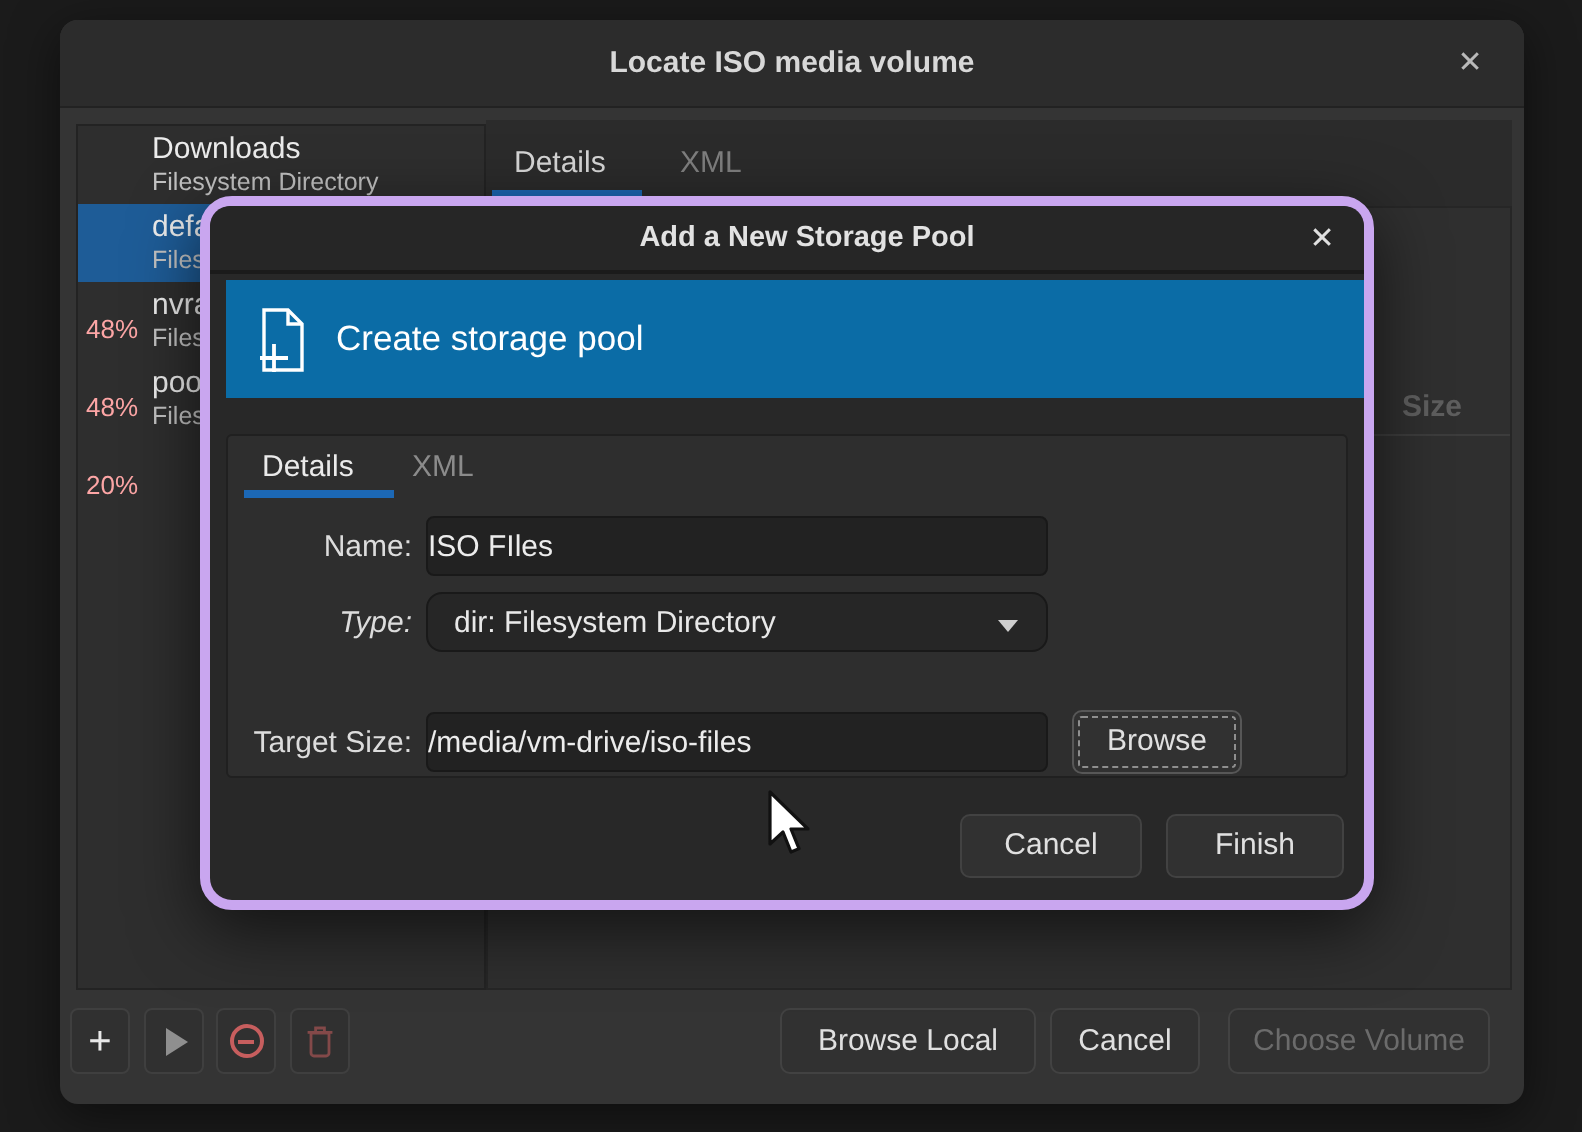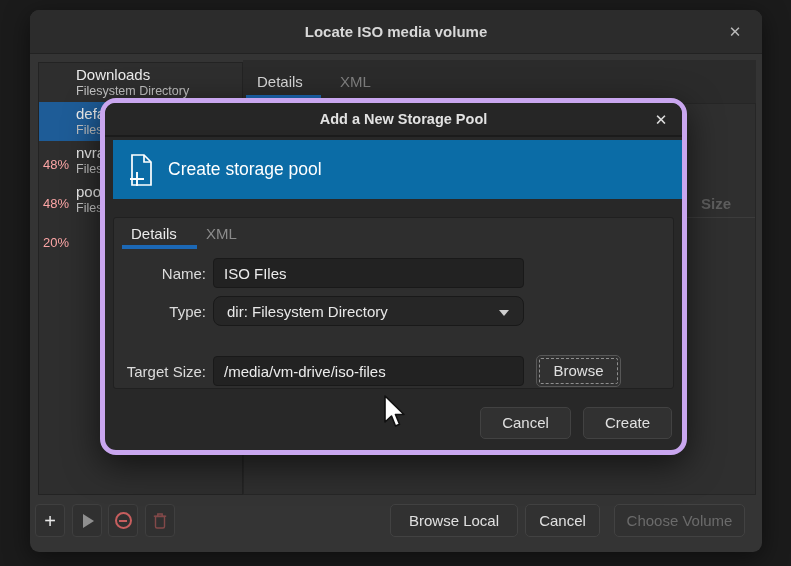--- a/index.html
+++ b/index.html
@@ -74,21 +74,21 @@
   .notebook { position:absolute; left:8px; top:114px; width:561px; height:172px;
               background:#2e2e2e; border:1px solid #202020; border-radius:3px; }
   .nb-tab { position:absolute; top:7px; font-size:15px; }
   .nb-details { left:17px; color:#eaeaea; }
   .nb-xml { left:92px; color:#8b8b8b; }
   .nb-underline { position:absolute; left:8px; top:27px; width:75px; height:3.5px; background:#1c68b5; }
 
   .fld-label { position:absolute; left:0; width:92px; text-align:right; font-size:15px; color:#dcdcdc; }
   .text-input { position:absolute; left:99px; width:311px; height:30px; background:#222222;
                 border:1px solid #191919; border-radius:4px; color:#ececec; font-size:15px;
-                padding:0 10px; font-family:"Liberation Sans","DejaVu Sans",sans-serif; outline:none; }
+                padding:0 0; font-family:"Liberation Sans","DejaVu Sans",sans-serif; outline:none; }
   .combo { position:absolute; left:99px; top:78px; width:311px; height:30px; background:#262626;
            border:1px solid #191919; border-radius:8px; }
   .combo-text { position:absolute; left:13px; top:6px; font-size:15px; color:#e8e8e8; }
   .combo-arrow { position:absolute; right:14px; top:13px; width:0; height:0;
                  border-left:5px solid transparent; border-right:5px solid transparent;
                  border-top:6px solid #cfcfcf; }
   .browse-btn { position:absolute; left:422px; top:137px; width:85px; height:32px; line-height:30px;
                 border-color:#575757; outline:1px dashed #8f8f8f; outline-offset:-4px; }
   .dlg-action { position:absolute; top:304px; height:32px; line-height:30px; }
 
@@ -187,32 +187,32 @@
     </div>
 
     <div class="notebook">
       <span class="nb-tab nb-details">Details</span>
       <span class="nb-tab nb-xml">XML</span>
       <div class="nb-underline"></div>
 
       <span class="fld-label" style="top:47px;">Name:</span>
       <input class="text-input" style="top: 40px;" value="ISO FIles">
 
-      <span class="fld-label" style="top:85px;">Type:</span>
+      <span class="fld-label" style="top:85px;font-style:italic;">Type:</span>
       <div class="combo">
         <span class="combo-text">dir: Filesystem Directory</span>
         <span class="combo-arrow"></span>
       </div>
 
       <span class="fld-label" style="top:145px;">Target Size:</span>
       <input class="text-input" style="top: 138px;" value="/media/vm-drive/iso-files">
       <div class="btn browse-btn">Browse</div>
     </div>
 
     <div class="btn dlg-action" style="left:375px; width:91px;">Cancel</div>
-    <div class="btn dlg-action" style="left:478px; width:89px;">Create</div>
+    <div class="btn dlg-action" style="left:478px; width:89px;">Finish</div>
   </div>
 
   <svg class="cursor" width="23" height="34" viewBox="0 0 23 34">
     <path d="M2 1 L2 27 L8.5 21 L12.5 31 L16.5 29.3 L12.5 19.5 L21 19.5 Z" fill="#ffffff" stroke="#111111" stroke-width="1.6" stroke-linejoin="round"></path>
   </svg>
 
 </div>
 
 </body></html>

